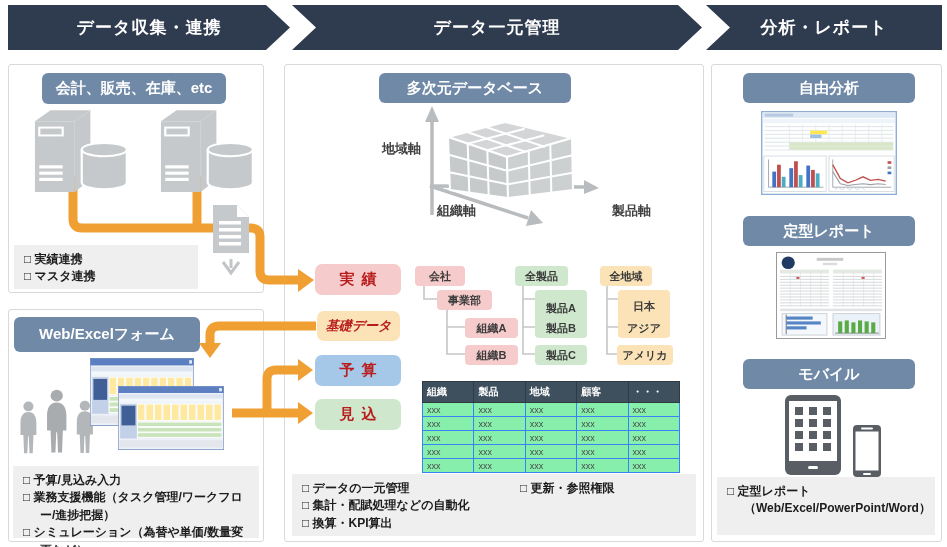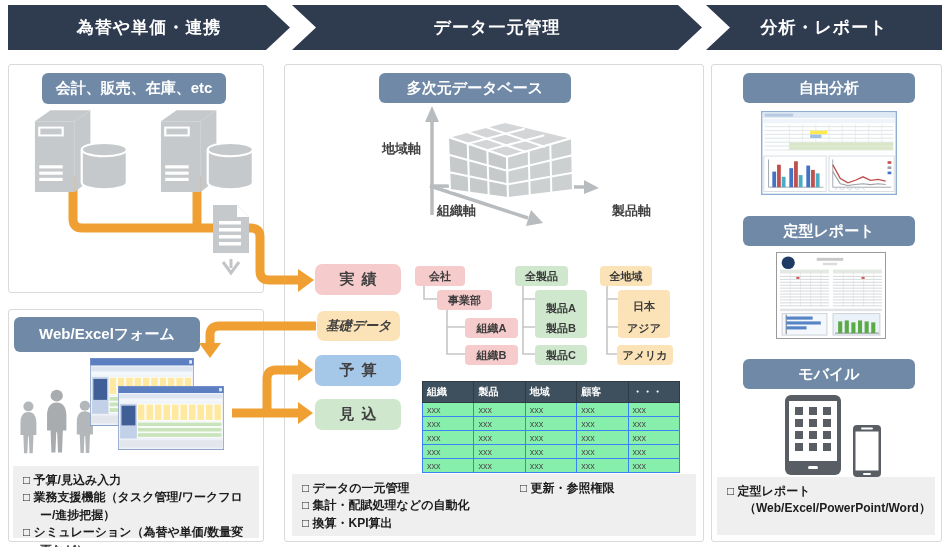--- a/index.html
+++ b/index.html
@@ -16,21 +16,21 @@
   
   .pill{position:absolute;background:var(--header-pill-bg,#7089A7);color:#ffffff;border-radius:6px;
         display:flex;align-items:center;justify-content:center;font-weight:bold;font-size:15px;z-index:3;}
   
   .cl{position:absolute;background:var(--panel-gray,#EFEFEF);box-sizing:border-box;padding:6px 8px 6px 10px;z-index:3;}
   .ci{font-size:12px;font-weight:bold;color:#1c1c1c;line-height:1.45;padding-left:17px;text-indent:-17px;}
   .ci::before{content:"□ ";}
   .ci-sub{font-size:12px;font-weight:bold;color:#1c1c1c;line-height:1.45;padding-left:17px;}
   
   .dtype{position:absolute;border-radius:7px;display:flex;align-items:center;justify-content:center;
-         font-weight:bold;color:#404040;font-size:15px;z-index:3;}
+         font-weight:bold;color:#b91c1c;font-size:15px;z-index:3;}
   .dtype.sp{letter-spacing:7px;padding-left:7px;box-sizing:border-box;}
   .dtype.small{font-size:13px;}
   
   .tnode{position:absolute;border-radius:4px;display:flex;align-items:center;justify-content:center;
          font-weight:bold;color:#3a3a3a;font-size:11px;z-index:3;}
   
   .axis-label{position:absolute;font-size:13px;font-weight:bold;color:#404040;z-index:3;}
   
   table.dim{position:absolute;left:422px;top:381px;width:258px;border-collapse:collapse;table-layout:fixed;z-index:3;}
   table.dim th{background:var(--table-header-bg,#3E4F5D);color:#fff;font-size:10px;font-weight:bold;
@@ -39,21 +39,21 @@
   .icon{position:absolute;z-index:3;line-height:0;}
   svg.overlay{position:absolute;left:0;top:0;z-index:1;pointer-events:none;}
   svg.overlay-hi{position:absolute;left:0;top:0;z-index:6;pointer-events:none;}
 </style>
 </head>
 <body>
 
 <div class="canvas">
 
   <div class="chev first" style="left:8px;width:282px;">
-    <span>為替や単価・連携</span>
+    <span>データ収集・連携</span>
   </div>
   <div class="chev mid" style="left:292px;width:410px;">
     <span>データ一元管理</span>
   </div>
   <div class="chev last" style="left:706px;width:236px;">
     <span>分析・レポート</span>
   </div>
 
   <div class="panel" style="left:8px;top:64px;width:256px;height:229px;"></div>
   <div class="panel" style="left:8px;top:309px;width:256px;height:233px;"></div>
@@ -144,20 +144,24 @@
       <path d="M2,2 H26 L38,14 V50 H2 z" style="fill:var(--icon-gray,#C6C9CB)"></path>
       <polygon points="26,2 38,14 26,14" fill="#ffffff"></polygon>
       <rect x="8" y="18" width="22" height="3.5" fill="#fff"></rect>
       <rect x="8" y="25" width="22" height="3.5" fill="#fff"></rect>
       <rect x="8" y="32" width="22" height="3.5" fill="#fff"></rect>
       <rect x="8" y="39" width="22" height="3.5" fill="#fff"></rect>
       <path d="M20,56 V65 M12,59 L20,70 L28,59" stroke="#c2c5c7" stroke-width="3" fill="none"></path>
     </svg>
   </div>
 
+  <div class="cl" style="left:14px;top:245px;width:184px;height:44px;">
+    <div class="ci">実績連携</div>
+    <div class="ci">マスタ連携</div>
+  </div>
 
   <div class="pill" style="left:14px;top:317px;width:186px;height:35px;">
     <span>Web/Excelフォーム</span>
   </div>
 
   <div class="icon" style="left:18px;top:388px;">
     <svg width="88" height="68" viewBox="0 0 100 80" preserveAspectRatio="none">
       <defs>
         <g id="person">
           <circle cx="12" cy="7" r="7"></circle>

